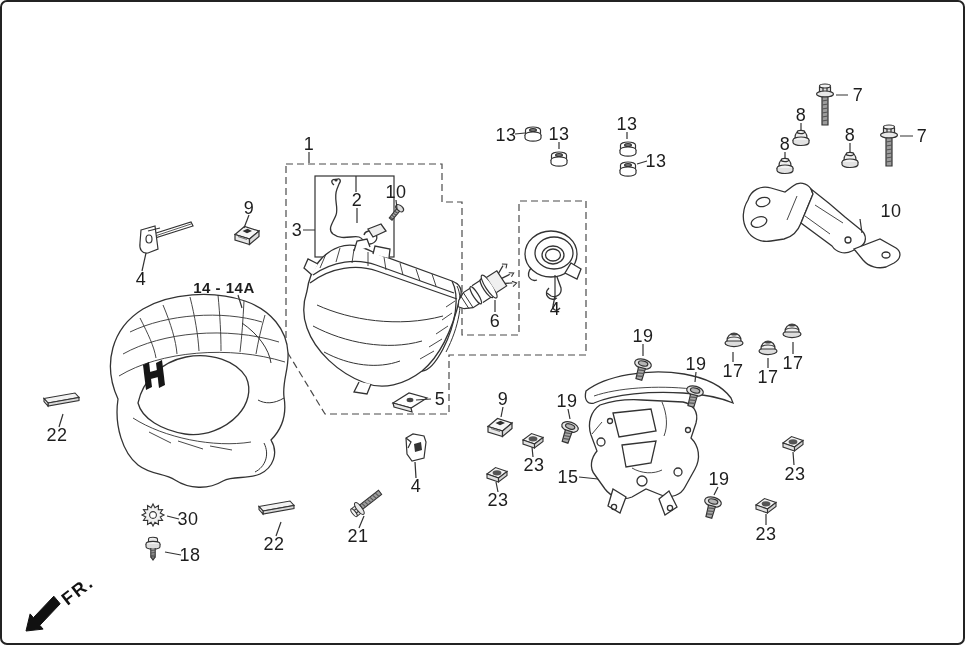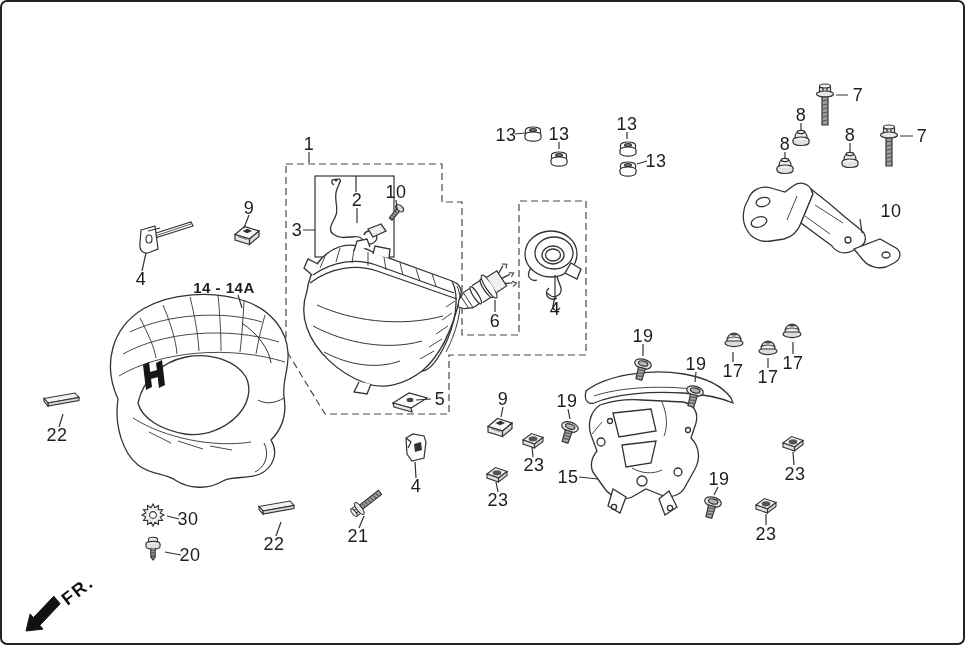--- a/index.html
+++ b/index.html
@@ -309,21 +309,21 @@
 <span class="callout" style="left:295px;top:228px">3</span>
 <span class="callout" style="left:394px;top:190px">10</span>
 <span class="callout" style="left:438px;top:397px">5</span>
 <span class="callout" style="left:493px;top:319px">6</span>
 <span class="callout" style="left:553px;top:307px">4</span>
 <span class="callout" style="left:247px;top:206px">9</span>
 <span class="callout" style="left:139px;top:277px">4</span>
 <span class="callout bold" style="left:222px;top:285px">14 - 14A</span>
 <span class="callout" style="left:55px;top:433px">22</span>
 <span class="callout" style="left:186px;top:517px">30</span>
-<span class="callout" style="left:188px;top:553px">20</span>
+<span class="callout" style="left:188px;top:553px">18</span>
 <span class="callout" style="left:272px;top:542px">22</span>
 <span class="callout" style="left:356px;top:534px">21</span>
 <span class="callout" style="left:414px;top:484px">4</span>
 <span class="callout" style="left:501px;top:397px">9</span>
 <span class="callout" style="left:532px;top:463px">23</span>
 <span class="callout" style="left:496px;top:498px">23</span>
 <span class="callout" style="left:565px;top:399px">19</span>
 <span class="callout" style="left:566px;top:475px">15</span>
 <span class="callout" style="left:641px;top:334px">19</span>
 <span class="callout" style="left:694px;top:362px">19</span>

